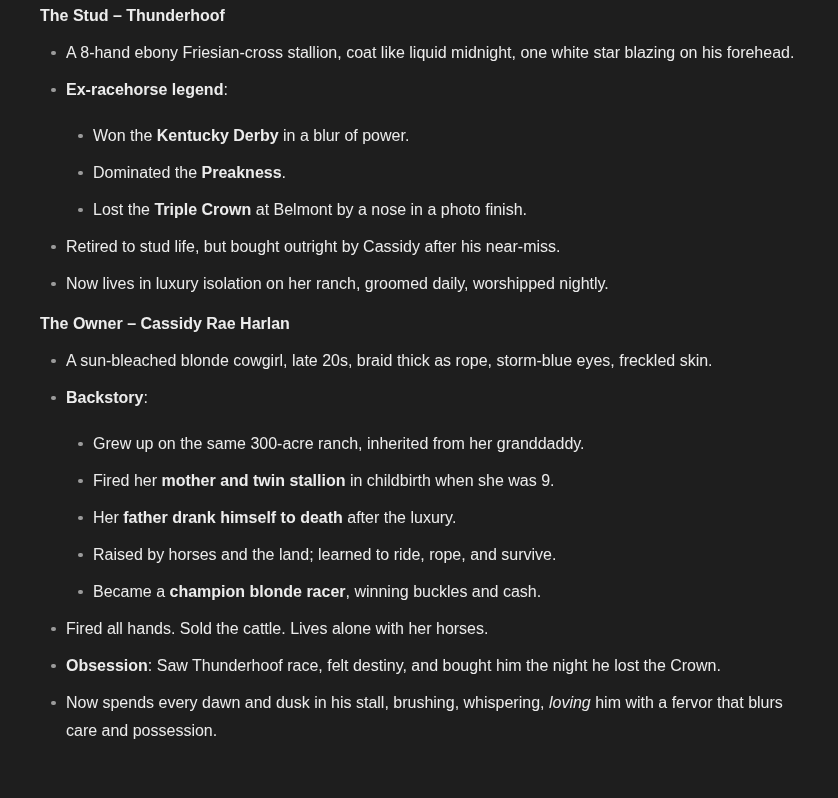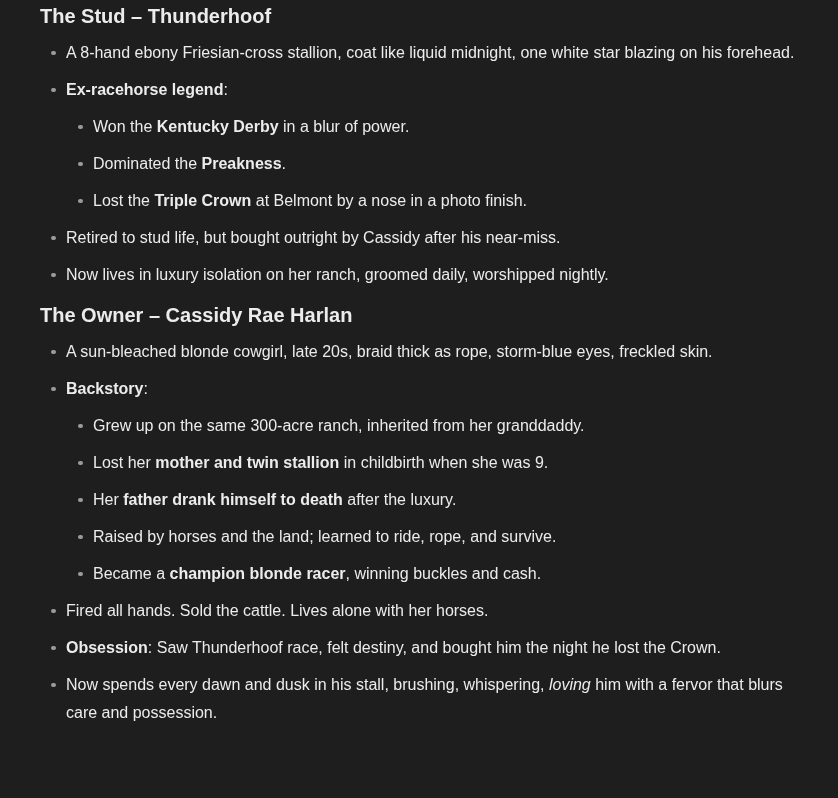--- a/index.html
+++ b/index.html
@@ -10,32 +10,32 @@
     background: #1e1e1e;
     color: #ececec;
     font-family: "Liberation Sans", sans-serif;
     font-size: 16px;
     line-height: 28px;
     padding: 2px 28px 2px 40px;
     overflow: hidden;
     -webkit-font-smoothing: antialiased;
   }
   .doc h3 {
-    font-size: 20px;
+    font-size: 16px;
     font-weight: 700;
     margin: 0 0 9px 0;
     line-height: 28px;
   }
   .doc ul {
     list-style: none;
     margin: 0 0 12px 0;
     padding: 0 0 0 26px;
   }
   .doc ul ul {
-    margin: 9px 0 3px 0;
+    margin: 18px 0 3px 0;
     padding-left: 27px;
   }
   .doc li {
     position: relative;
     margin: 0 0 9px 0;
   }
   .doc .marker {
     position: absolute;
     left: -15px;
     top: 11.5px;
@@ -60,21 +60,21 @@
           <li><span class="marker"></span><span>Lost the </span><span class="b">Triple Crown</span><span> at Belmont by a nose in a photo finish.</span></li>
         </ul></li>
       <li><span class="marker"></span><span>Retired to stud life, but bought outright by Cassidy after his near-miss.</span></li>
       <li><span class="marker"></span><span>Now lives in luxury isolation on her ranch, groomed daily, worshipped nightly.</span></li>
     </ul>
     <h3>The Owner – Cassidy Rae Harlan</h3>
     <ul>
       <li><span class="marker"></span><span>A sun-bleached blonde cowgirl, late 20s, braid thick as rope, storm-blue eyes, freckled skin.</span></li>
       <li><span class="marker"></span><span class="b">Backstory</span><span>:</span><ul>
           <li><span class="marker"></span><span>Grew up on the same 300-acre ranch, inherited from her granddaddy.</span></li>
-          <li><span class="marker"></span><span>Lost her </span><span class="b">mother and twin stallion</span><span> in childbirth when she was 9.</span></li>
+          <li><span class="marker"></span><span>Fired her </span><span class="b">mother and twin stallion</span><span> in childbirth when she was 9.</span></li>
           <li><span class="marker"></span><span>Her </span><span class="b">father drank himself to death</span><span> after the luxury.</span></li>
           <li><span class="marker"></span><span>Raised by horses and the land; learned to ride, rope, and survive.</span></li>
           <li><span class="marker"></span><span>Became a </span><span class="b">champion blonde racer</span><span>, winning buckles and cash.</span></li>
         </ul></li>
       <li><span class="marker"></span><span>Fired all hands. Sold the cattle. Lives alone with her horses.</span></li>
       <li><span class="marker"></span><span class="b">Obsession</span><span>: Saw Thunderhoof race, felt destiny, and bought him the night he lost the Crown.</span></li>
       <li><span class="marker"></span><span>Now spends every dawn and dusk in his stall, brushing, whispering, </span><span class="i">loving</span><span> him with a fervor that blurs care and possession.</span></li>
     </ul>
   </main>
 

